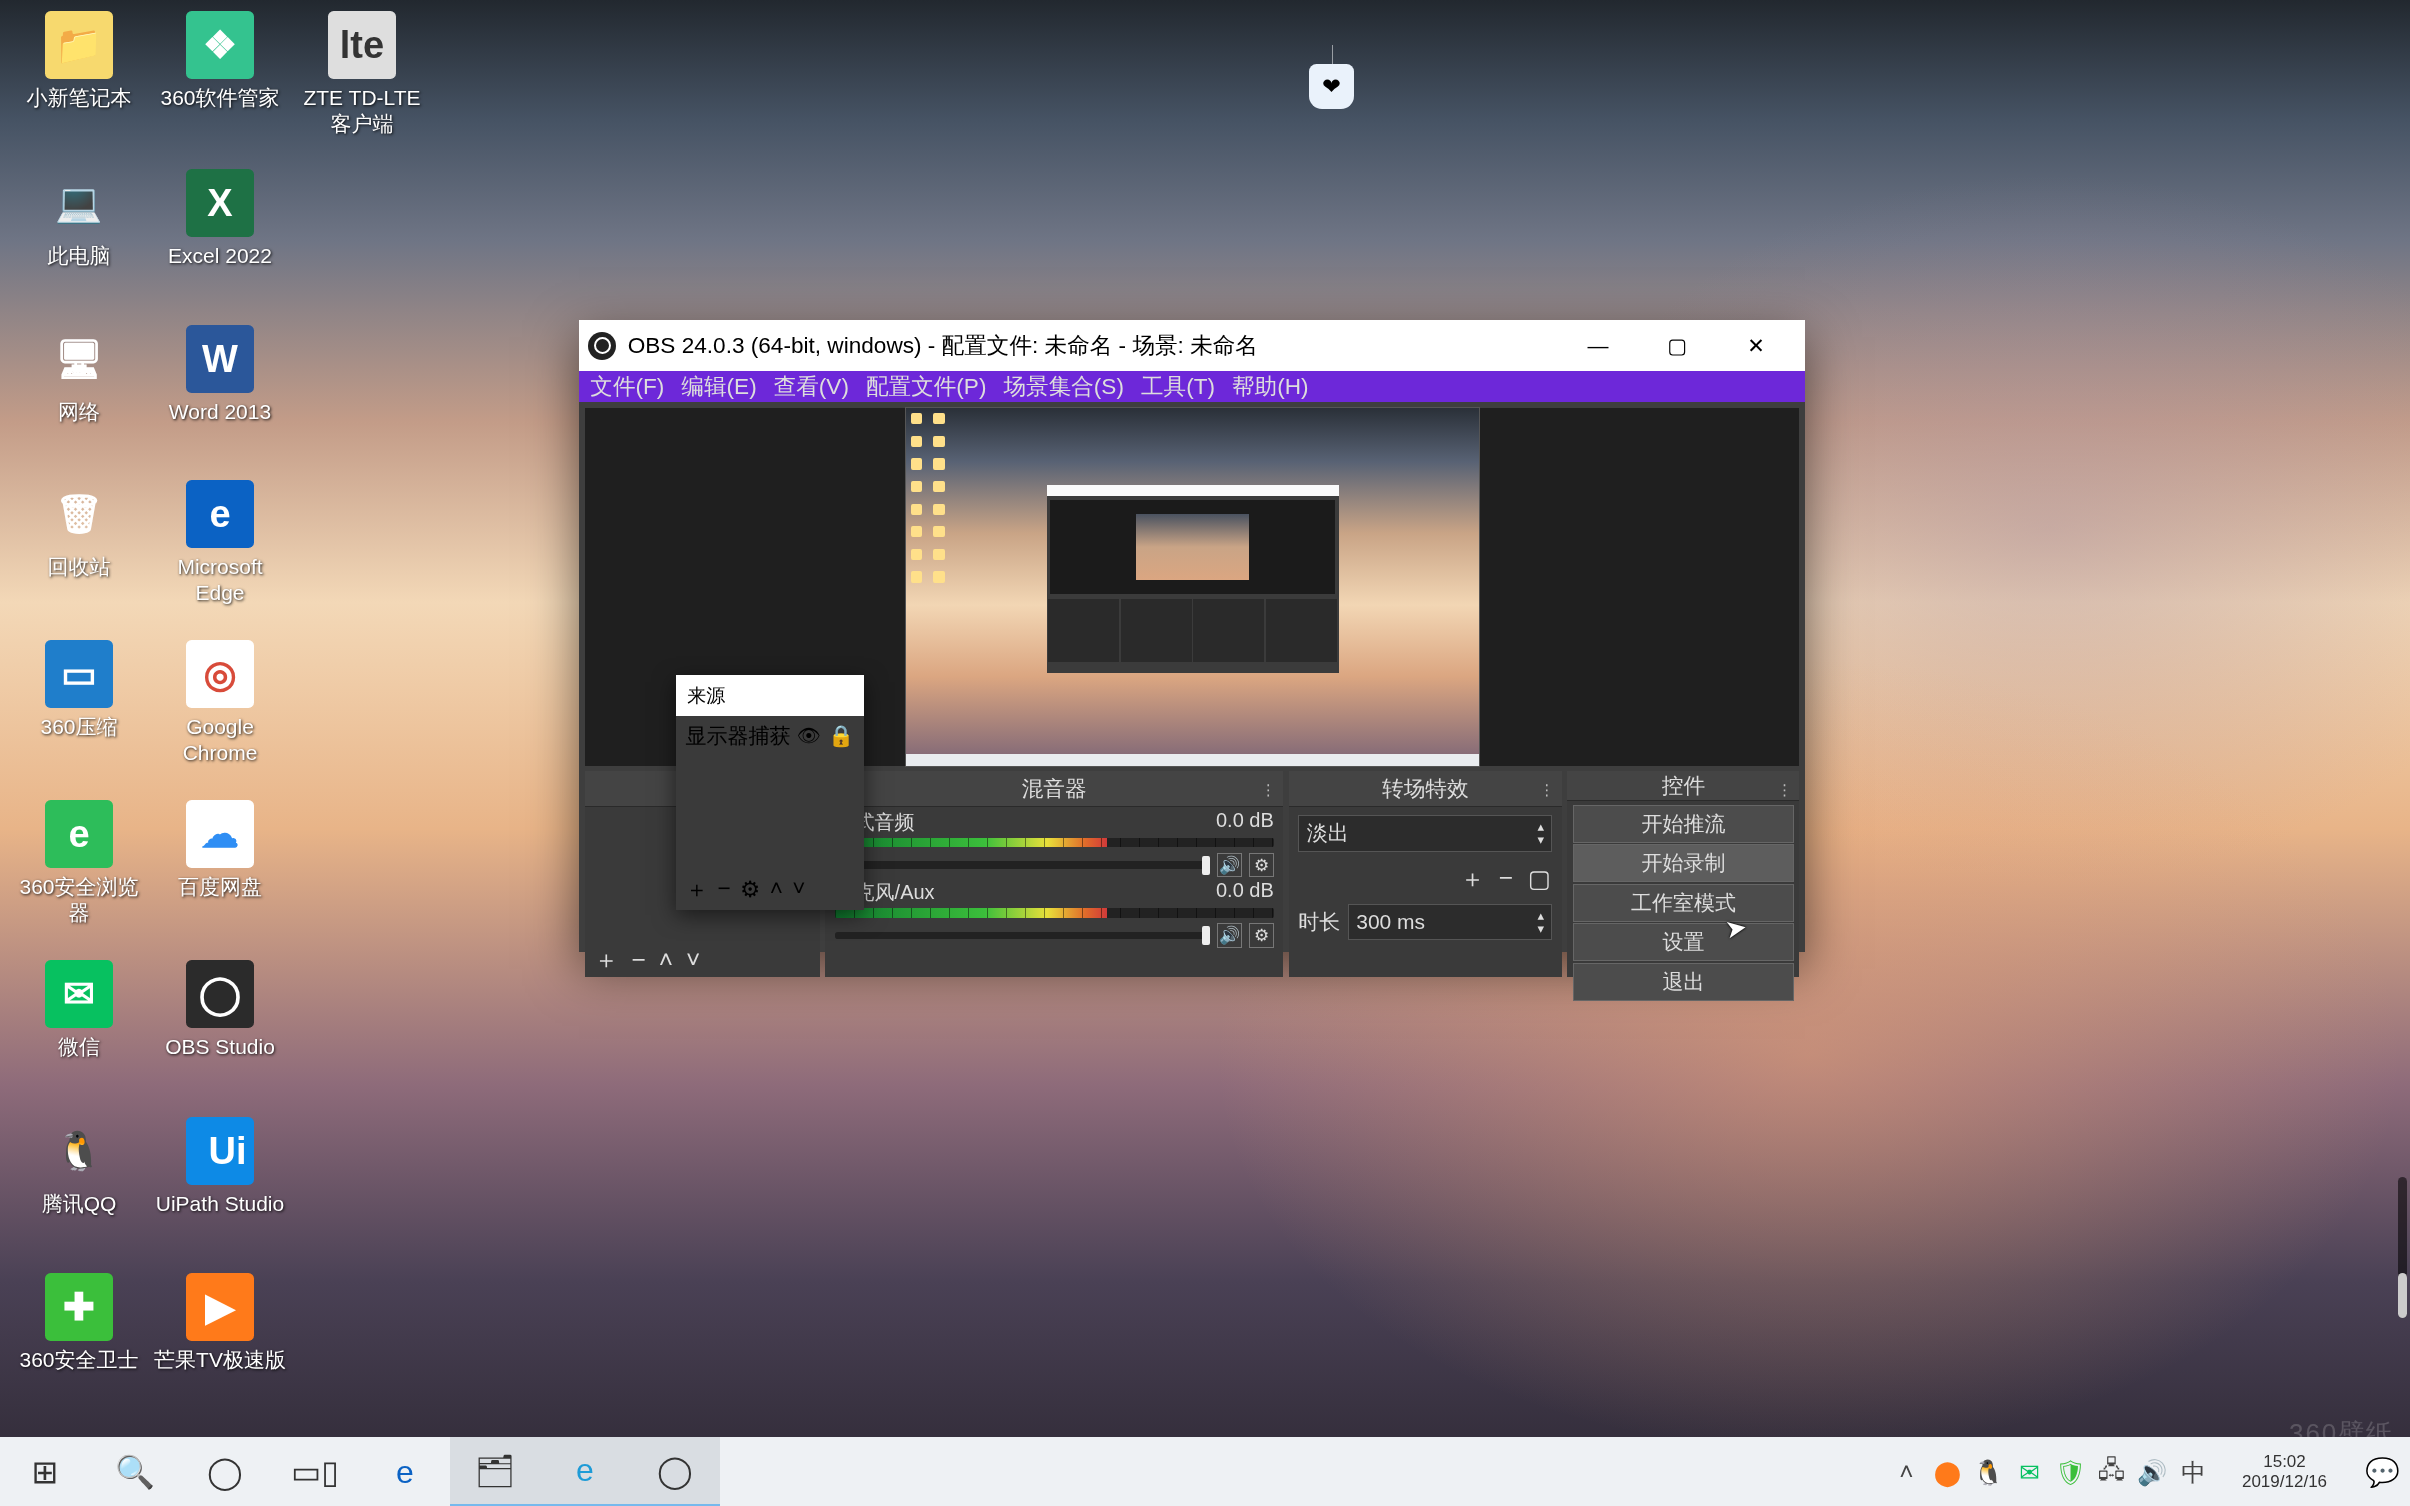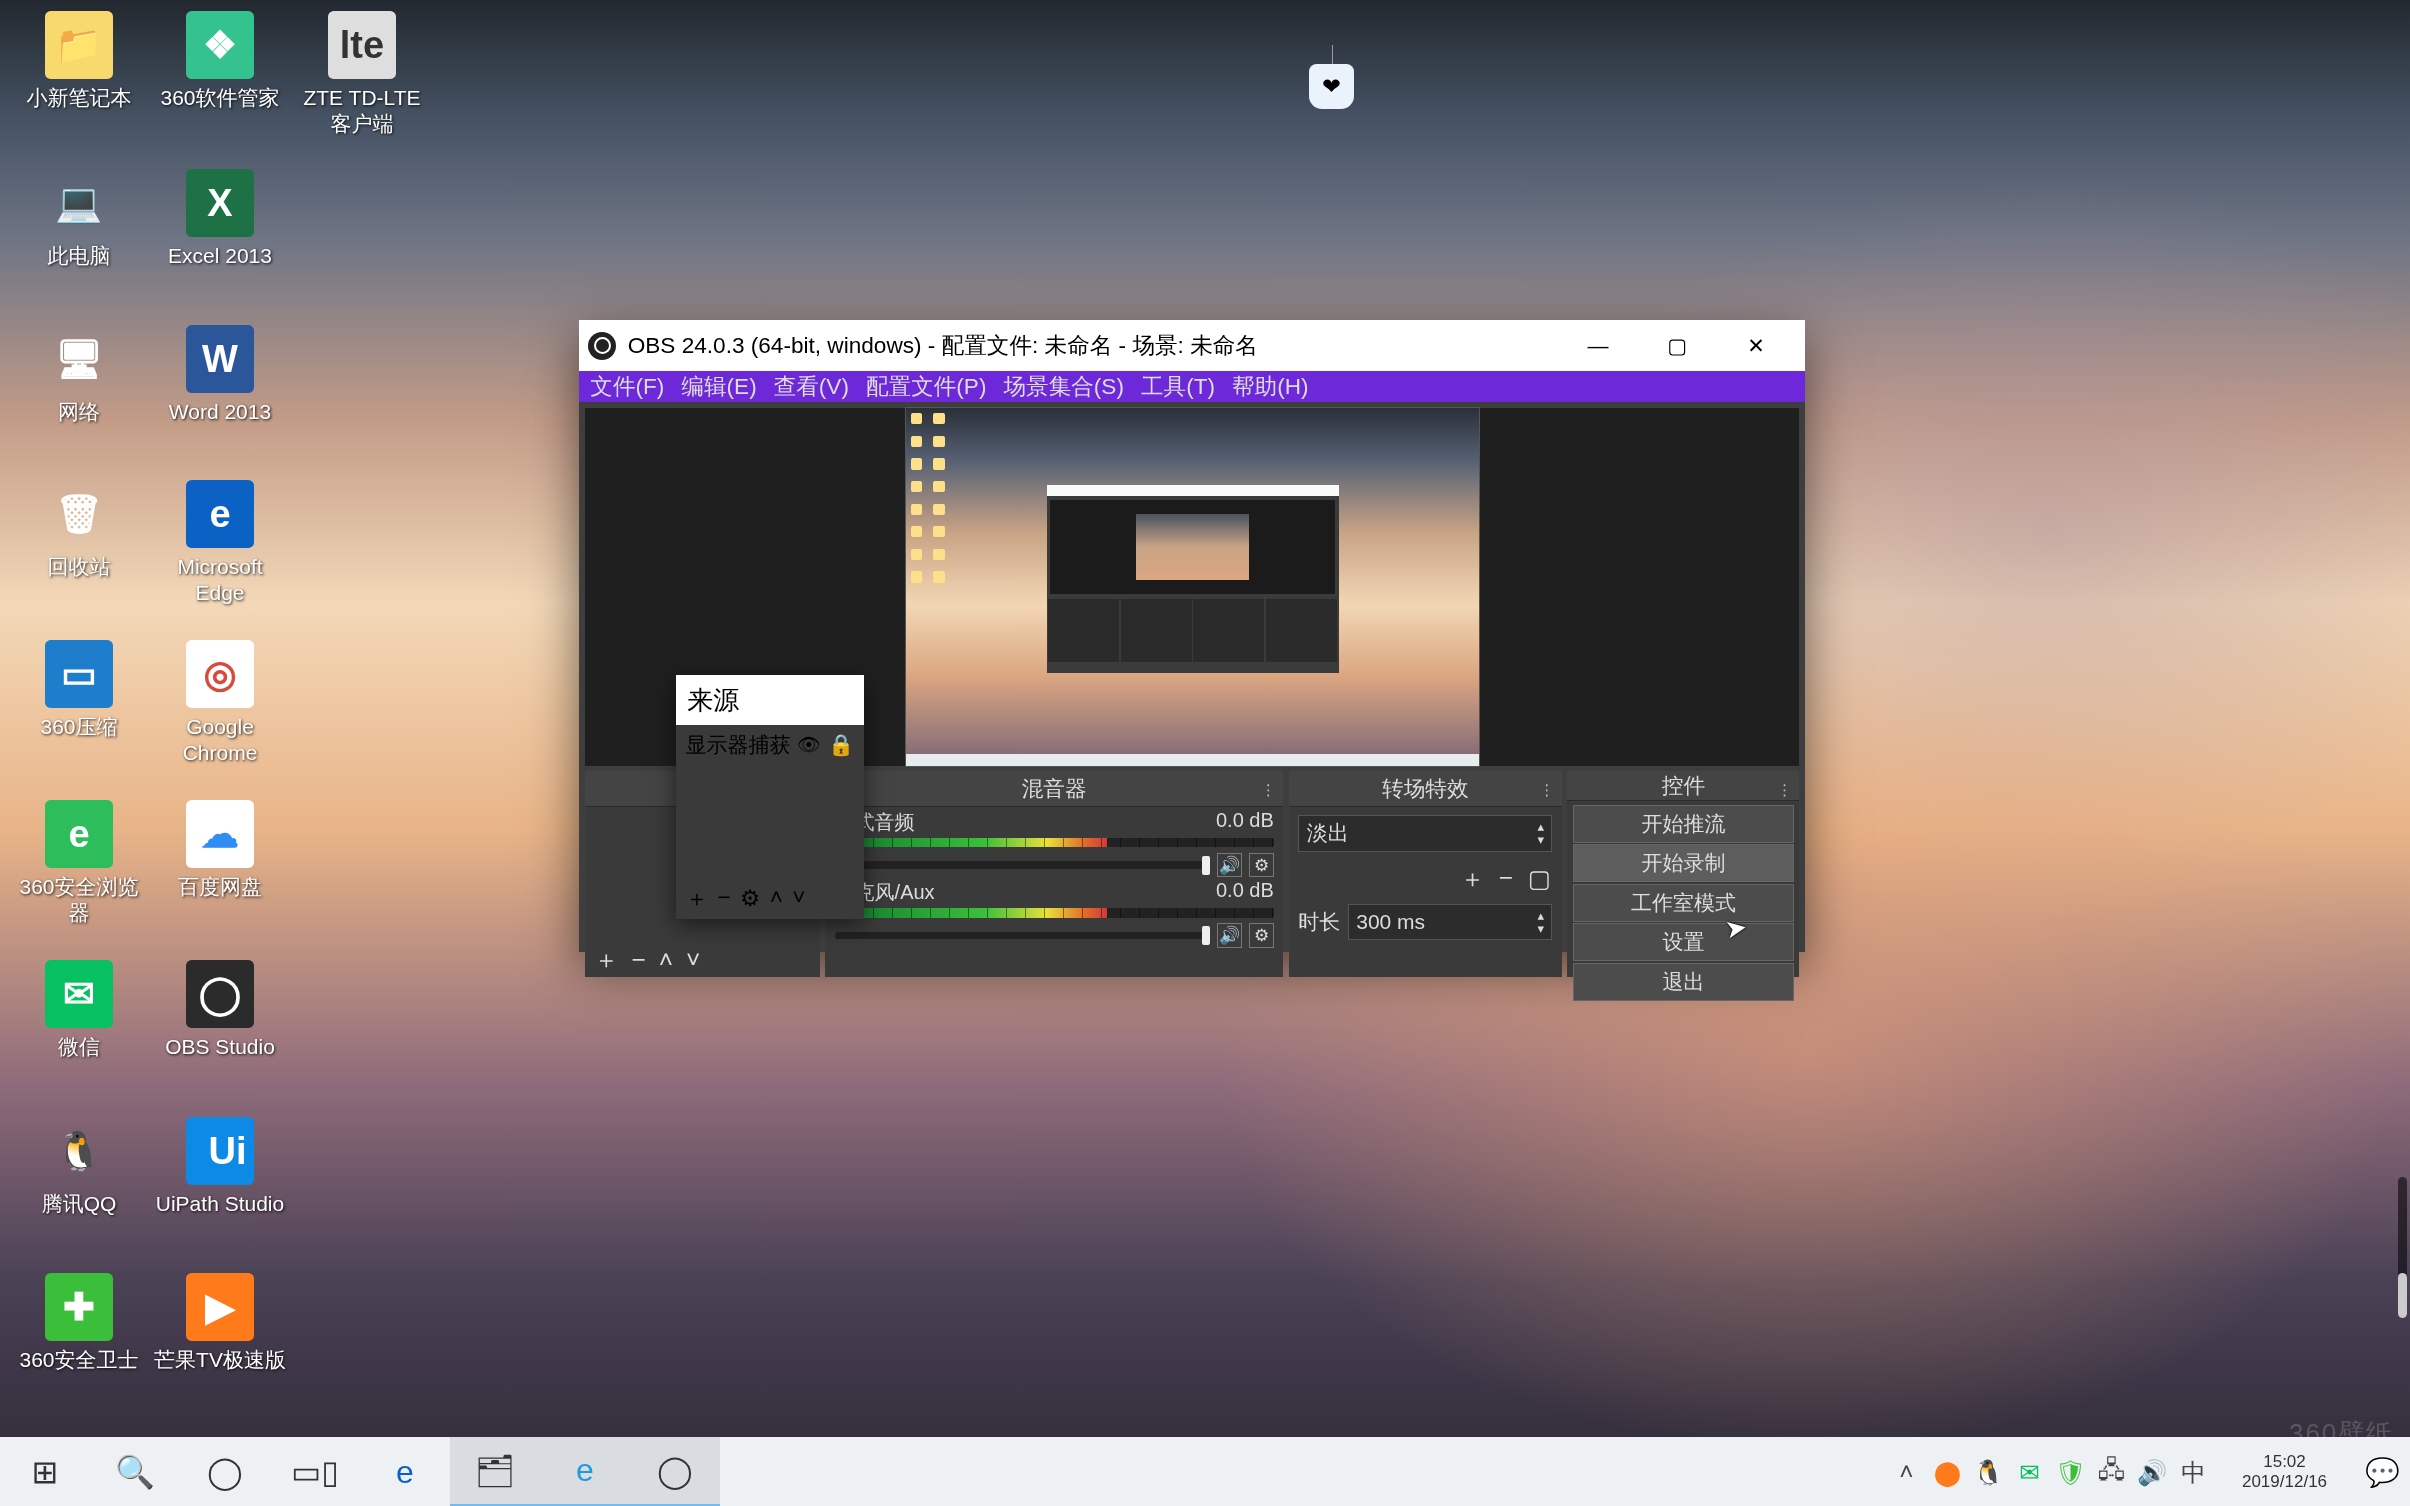--- a/index.html
+++ b/index.html
@@ -58,21 +58,21 @@
 #preview-inner .mini-win .mt { height:11.3px;background:#fafafa; }
 #preview-inner .mini-win .mp { height:94px;background:#1b1b1b;margin:3.8px; display:flex;align-items:center;justify-content:center; }
 #preview-inner .mini-win .mp div { width:113px;height:66px;background:linear-gradient(180deg,#4a5260,#c9a486,#dba681); }
 #preview-inner .mini-win .mb { height:66px;background:#3b3b3b;display:flex;gap:1.9px;padding:1.9px; }
 #preview-inner .mini-win .mb div { flex:1;background:#2a2a2a; }
 .mini-dicons{position:absolute;left:5.6px;top:5.6px;display:grid;grid-template-columns:13px 13px;gap:11.3px 9.4px;}
 .mini-dicons i{display:block;width:11.3px;height:11.3px;background:#ffe08a;border-radius:1.9px;}
 
 
 #sources-popup { position:absolute; left:676px; top:675px; width:188px; background:#3a3a3a; box-shadow:0 5.6px 21px rgba(0,0,0,.55); z-index:50; }
-#sources-popup .hdr { background:#fff; color:#000; padding:7.5px 11.3px; font-size:26px; }
+#sources-popup .hdr { background:#fff; color:#000; padding:7.5px 11.3px; font-size:19px; }
 #sources-popup .row { display:flex; align-items:center; padding:5.6px 9.4px; font-size:21px; cursor:pointer; }
 #sources-popup .row .eye { margin-left:auto; margin-right:7.5px; font-size:19px; }
 #sources-popup .tools { display:flex; gap:9.4px; padding:5.6px 9.4px; font-size:22.6px; align-items:center; }
 #sources-popup .tools span { cursor:pointer; }
 
 
 #obs-docks { height:211px; display:flex; gap:5.6px; padding:0 5.6px 5.6px 5.6px; }
 .dock { background:#3a3a3a; display:flex; flex-direction:column; }
 .dock .dock-title { height:36px; display:flex; align-items:center; justify-content:center; background:#444; border-bottom:0.9px solid #2a2a2a; font-size:21.7px; position:relative; }
 .dock .dock-title .dot { position:absolute; right:7.5px; top:9.4px; font-size:15px; color:#bbb; }
@@ -142,21 +142,21 @@
       <div class="dicon" style="left: 296px; top: 11.3px;">
         <div class="glyph" style="background:#dedede;color:#333;font-weight:bold;">lte</div>
         <div class="dlabel">ZTE TD-LTE 客户端</div>
       </div>
       <div class="dicon" style="left: 13px; top: 169px;">
         <div class="glyph" style="background:transparent;color:#fff;font-weight:bold;">💻</div>
         <div class="dlabel">此电脑</div>
       </div>
       <div class="dicon" style="left: 154px; top: 169px;">
         <div class="glyph" style="background:#1e7145;color:#fff;font-weight:bold;">X</div>
-        <div class="dlabel">Excel 2013</div>
+        <div class="dlabel">Excel 2022</div>
       </div>
       <div class="dicon" style="left: 13px; top: 325px;">
         <div class="glyph" style="background:transparent;color:#fff;font-weight:bold;">🖥</div>
         <div class="dlabel">网络</div>
       </div>
       <div class="dicon" style="left: 154px; top: 325px;">
         <div class="glyph" style="background:#2b579a;color:#fff;font-weight:bold;">W</div>
         <div class="dlabel">Word 2013</div>
       </div>
       <div class="dicon" style="left: 13px; top: 480px;">

